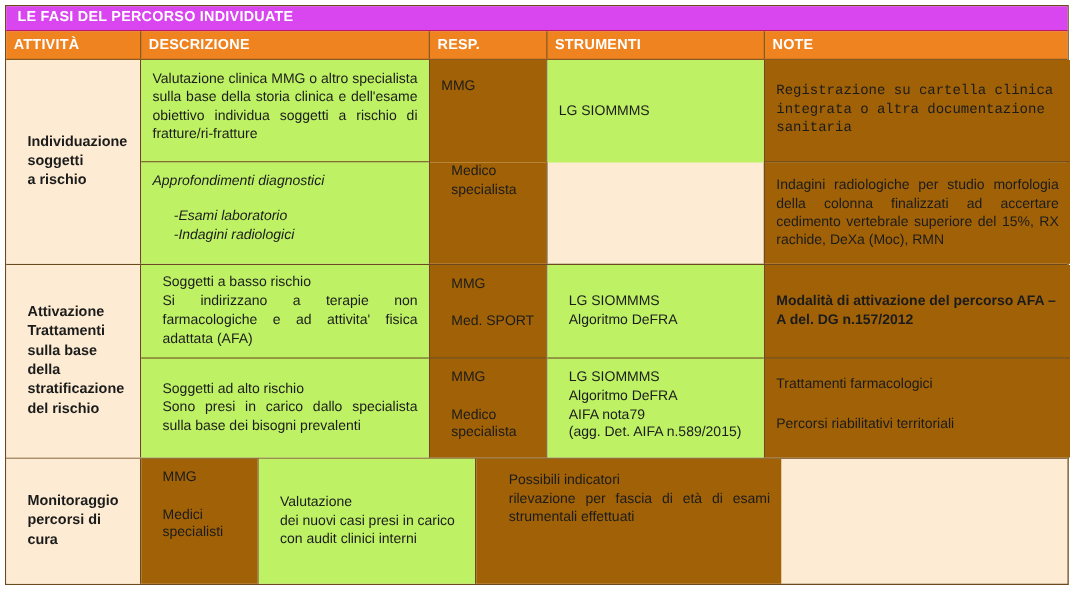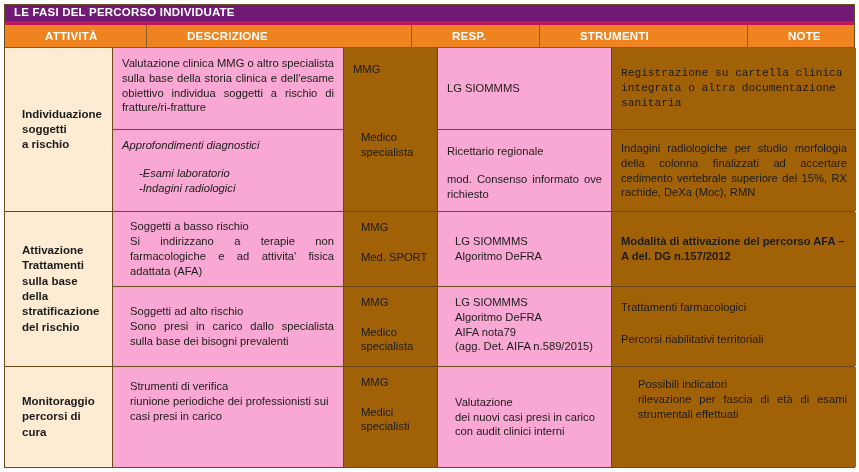--- a/index.html
+++ b/index.html
@@ -21,22 +21,22 @@
     width: 851px;
     height: 464px;
     box-sizing: border-box;
     border: 1px solid #6b4a1e;
     background: #fdecd3;
   }
 
   
   .title-bar {
     height: 20px;
-    background: #701a75;
-    border-bottom: 4px solid #be185d;
+    background: #d946ef;
+    border-bottom: 1px solid #be185d;
     display: flex;
     align-items: center;
     box-sizing: border-box;
   }
   .title-bar .title-text {
     color: #ffffff;
     font-size: 11.5px;
     font-weight: bold;
     letter-spacing: 0.2px;
     padding-left: 9px;
@@ -56,21 +56,20 @@
     color: #ffffff;
     font-size: 11.5px;
     font-weight: bold;
     letter-spacing: 0.2px;
     display: flex;
     align-items: center;
     padding-left: 6px;
     box-sizing: border-box;
     border-right: 1px solid #8a5a20;
     white-space: nowrap;
-    margin-left: 34px;
   }
   .header-row .hcell:last-child { border-right: none; }
 
   
   .c-att  { width: 108px; flex: 0 0 108px; }
   .c-desc { width: 231px; flex: 0 0 231px; }
   .c-resp { width: 94px;  flex: 0 0 94px; }
   .c-stru { width: 174px; flex: 0 0 174px; }
   .c-note { width: 244px; flex: 0 0 244px; }
 
@@ -106,21 +105,21 @@
   .sub {
     box-sizing: border-box;
     border-bottom: 1px solid #6b4a1e;
     padding: 8px 9px 8px 9px;
     font-size: 11.2px;
     line-height: 1.32;
     color: #1b1b1b;
   }
   .sub:last-child { border-bottom: none; }
 
-  .bg-grey { background: #f9a8d4; }
+  .bg-grey { background: #bef264; }
   .bg-cream { background: #a16207; }
 
   .sub.v-center { display: flex; flex-direction: column; justify-content: center; }
   .sub.v-top { display: block; }
 
   .just { text-align: justify; text-justify: inter-word; }
   .gap-md { height: 13px; }
   .gap-lg { height: 17px; }
 
   .nowrapline { white-space: pre-line; padding-left: 17px; }
@@ -161,25 +160,20 @@
       </div>
 
       <div class="cell c-resp subcol">
         <div class="sub bg-cream v-top" style="height:82px;border-bottom:none;padding-top:14px;">MMG</div>
         <div class="sub bg-cream nowrapline v-top" style="height:81px;padding-top:0;">Medico
 specialista</div>
       </div>
 
       <div class="cell c-stru subcol">
         <div class="sub bg-grey v-center" style="height:82px;">LG SIOMMMS</div>
-        <div class="sub bg-grey v-top" style="height:81px;padding-top:14px;">
-          <div>Ricettario regionale</div>
-          <div class="gap-md"></div>
-          <div class="just">mod. Consenso informato ove richiesto</div>
-        </div>
       </div>
 
       <div class="cell c-note subcol">
         <div class="sub bg-cream v-center" style="height:82px;font-family:Liberation Mono, monospace;">Registrazione su cartella clinica integrata o altra documentazione sanitaria</div>
         <div class="sub bg-cream just v-center" style="height:81px;">Indagini radiologiche per studio morfologia della colonna finalizzati ad accertare cedimento vertebrale superiore del 15%, RX rachide, DeXa (Moc), RMN</div>
       </div>
     </div>
 
     <div class="main-row" style="height:155px;">
 
@@ -223,24 +217,20 @@
           <div>Percorsi riabilitativi territoriali</div>
         </div>
       </div>
     </div>
 
     <div class="main-row" style="height:100px;">
 
       <div class="cell attivita-cell c-att nowrapline">Monitoraggio
 percorsi di cura</div>
 
-      <div class="cell c-desc subcol">
-        <div class="sub bg-grey nowrapline v-top" style="height:100px;padding-top:12px;">Strumenti di verifica
-riunione periodiche dei professionisti sui casi presi in carico</div>
-      </div>
 
       <div class="cell c-resp subcol">
         <div class="sub bg-cream nowrapline v-top" style="height:100px;padding-top:8px;">MMG
 
 Medici
 specialisti</div>
       </div>
 
       <div class="cell c-stru subcol">
         <div class="sub bg-grey nowrapline v-center" style="height:100px;">Valutazione

